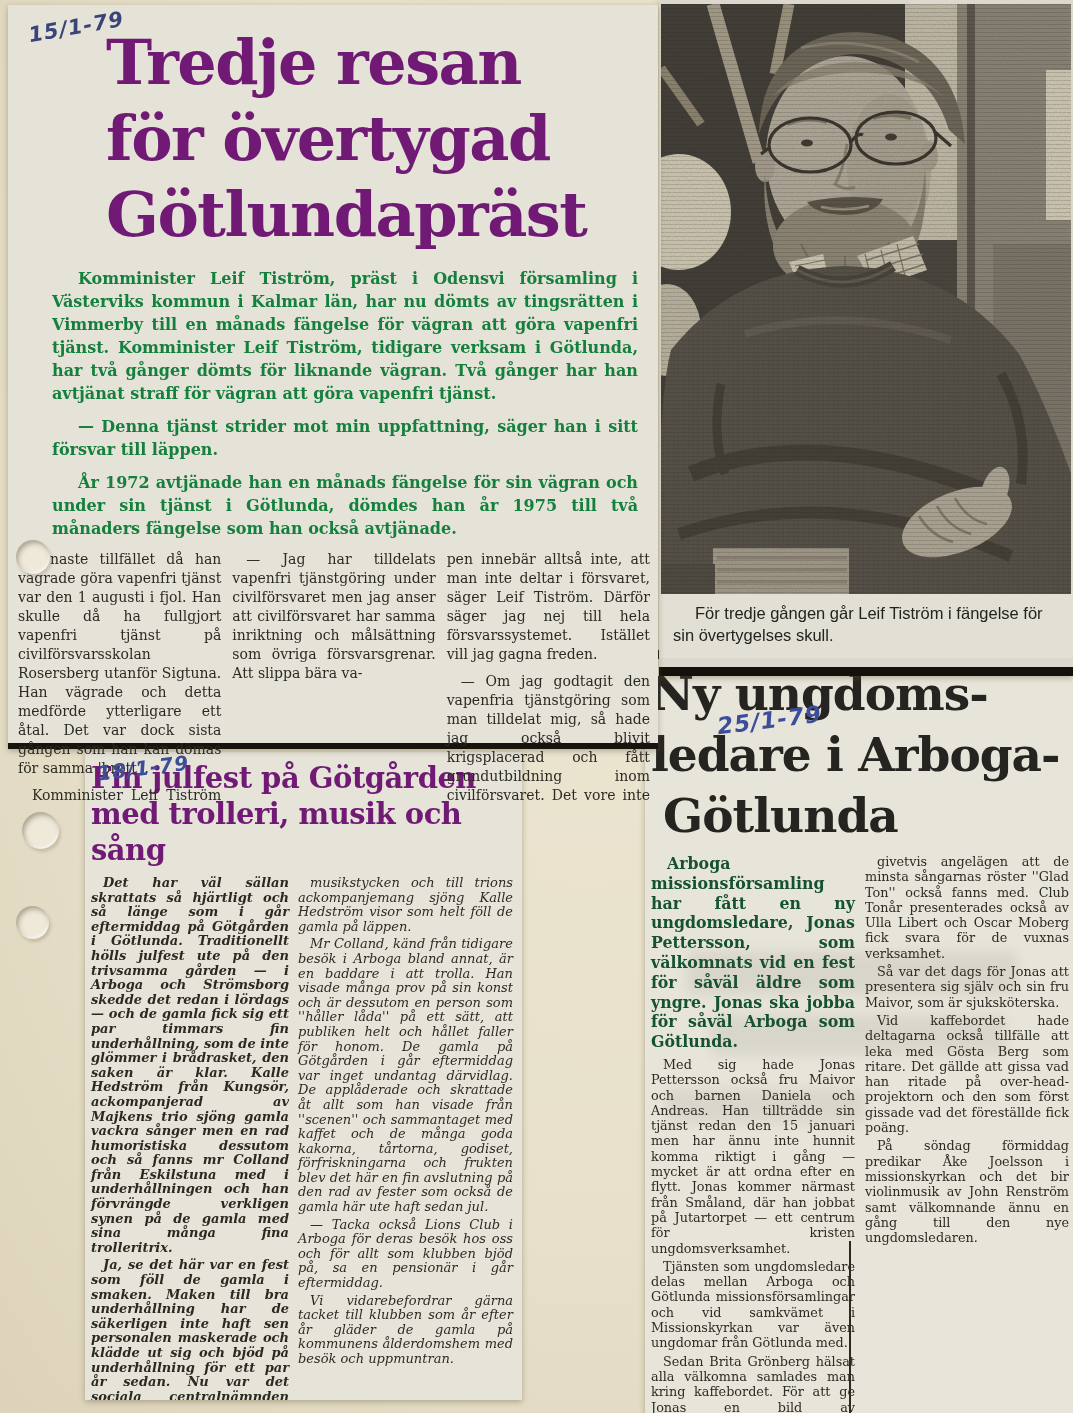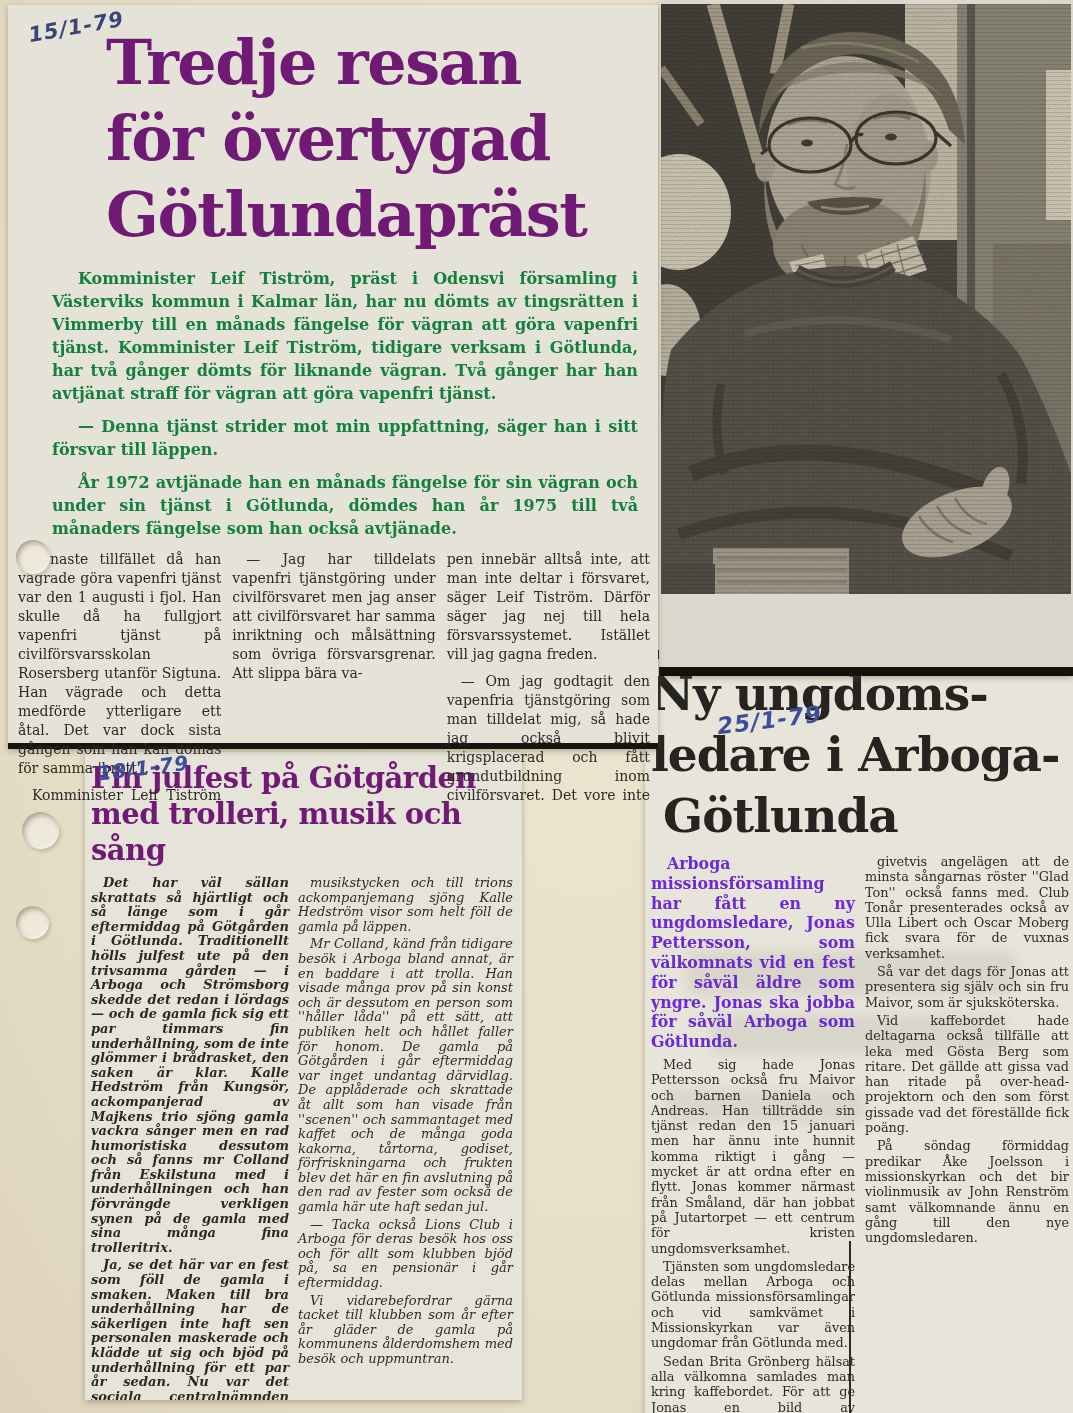--- a/index.html
+++ b/index.html
@@ -34,21 +34,21 @@
   #clip-ungdoms{left:645px;top:650px;width:428px;height:763px;background:#e7e4d9;
     border-top:9px solid #14110c;overflow:hidden;z-index:2;}
   #ung-headline{margin:4px 0 0 6px;font-size:47px;line-height:61px;font-weight:bold;
     color:#262420;letter-spacing:-1px;}
   #ung-headline span{display:block;}
   #ung-headline span:nth-child(3){margin-left:12px;}
   #ung-cols{display:flex;gap:10px;margin:8px 4px 0 6px;}
   .ucol{width:204px;font-size:12.8px;line-height:15.3px;text-align:justify;color:#2d2b25;}
   .ucol p{margin:0 0 3px 0;text-indent:12px;}
   #ung-lead{font-size:15.8px;line-height:19.8px;font-weight:bold;text-indent:16px;
-    margin-bottom:5px;color:#6d28d9;}
+    margin-bottom:5px;color:#14532d;}
   #ung-divider{position:absolute;left:204px;top:582px;height:181px;width:2px;background:#2b2921;}
   .ghost{position:absolute;filter:blur(6px);opacity:.09;background:#4e4a3d;border-radius:6px;}
 
   
   #clip-julfest{left:85px;top:752px;width:437px;height:648px;background:#e6e3d9;overflow:hidden;}
   #jul-headline{margin:8px 0 0 6px;font-size:29px;line-height:36px;font-weight:bold;
     color:#701a75;letter-spacing:-0.5px;}
   #jul-headline span{display:block;}
   #jul-cols{display:flex;gap:9px;margin:8px 6px 0 6px;}
   #jul-col1{width:198px;font-weight:bold;color:#2b2922;}
@@ -198,20 +198,21 @@
         <ellipse cx="296" cy="518" rx="58" ry="30" fill="#b1a998" transform="rotate(-22 296 518)"></ellipse>
         <path d="M258 512 Q270 532 292 538 M276 502 Q288 524 310 530 M294 494 Q306 516 326 520" stroke="#81796a" stroke-width="2.5" fill="none"></path>
         <ellipse cx="334" cy="486" rx="13" ry="24" fill="#b1a998" transform="rotate(18 334 486)"></ellipse>
         <rect x="52" y="544" width="136" height="46" fill="#a39b8a"></rect>
         <path d="M56 554 H186 M56 566 H186 M56 578 H186" stroke="#8b8372" stroke-width="3"></path>
         <rect x="0" y="560" width="54" height="30" fill="#4a463e"></rect>
         <rect width="410" height="590" filter="url(#noise)" opacity="0.5"></rect>
         <rect width="410" height="590" fill="url(#scanln)" opacity="0.16"></rect>
       </svg>
     </div>
+    <div id="photo-caption">För tredje gången går Leif Tiström i fängelse för sin övertygelses skull.</div>
   </div>
 
   <div class="clip" id="clip-main">
     <span class="hand" id="hw-main">15/1-79</span>
     <h1 id="main-headline">
       <span>Tredje resan</span>
       <span>för övertygad</span>
       <span>Götlundapräst</span>
     </h1>
     <div id="main-lead">

